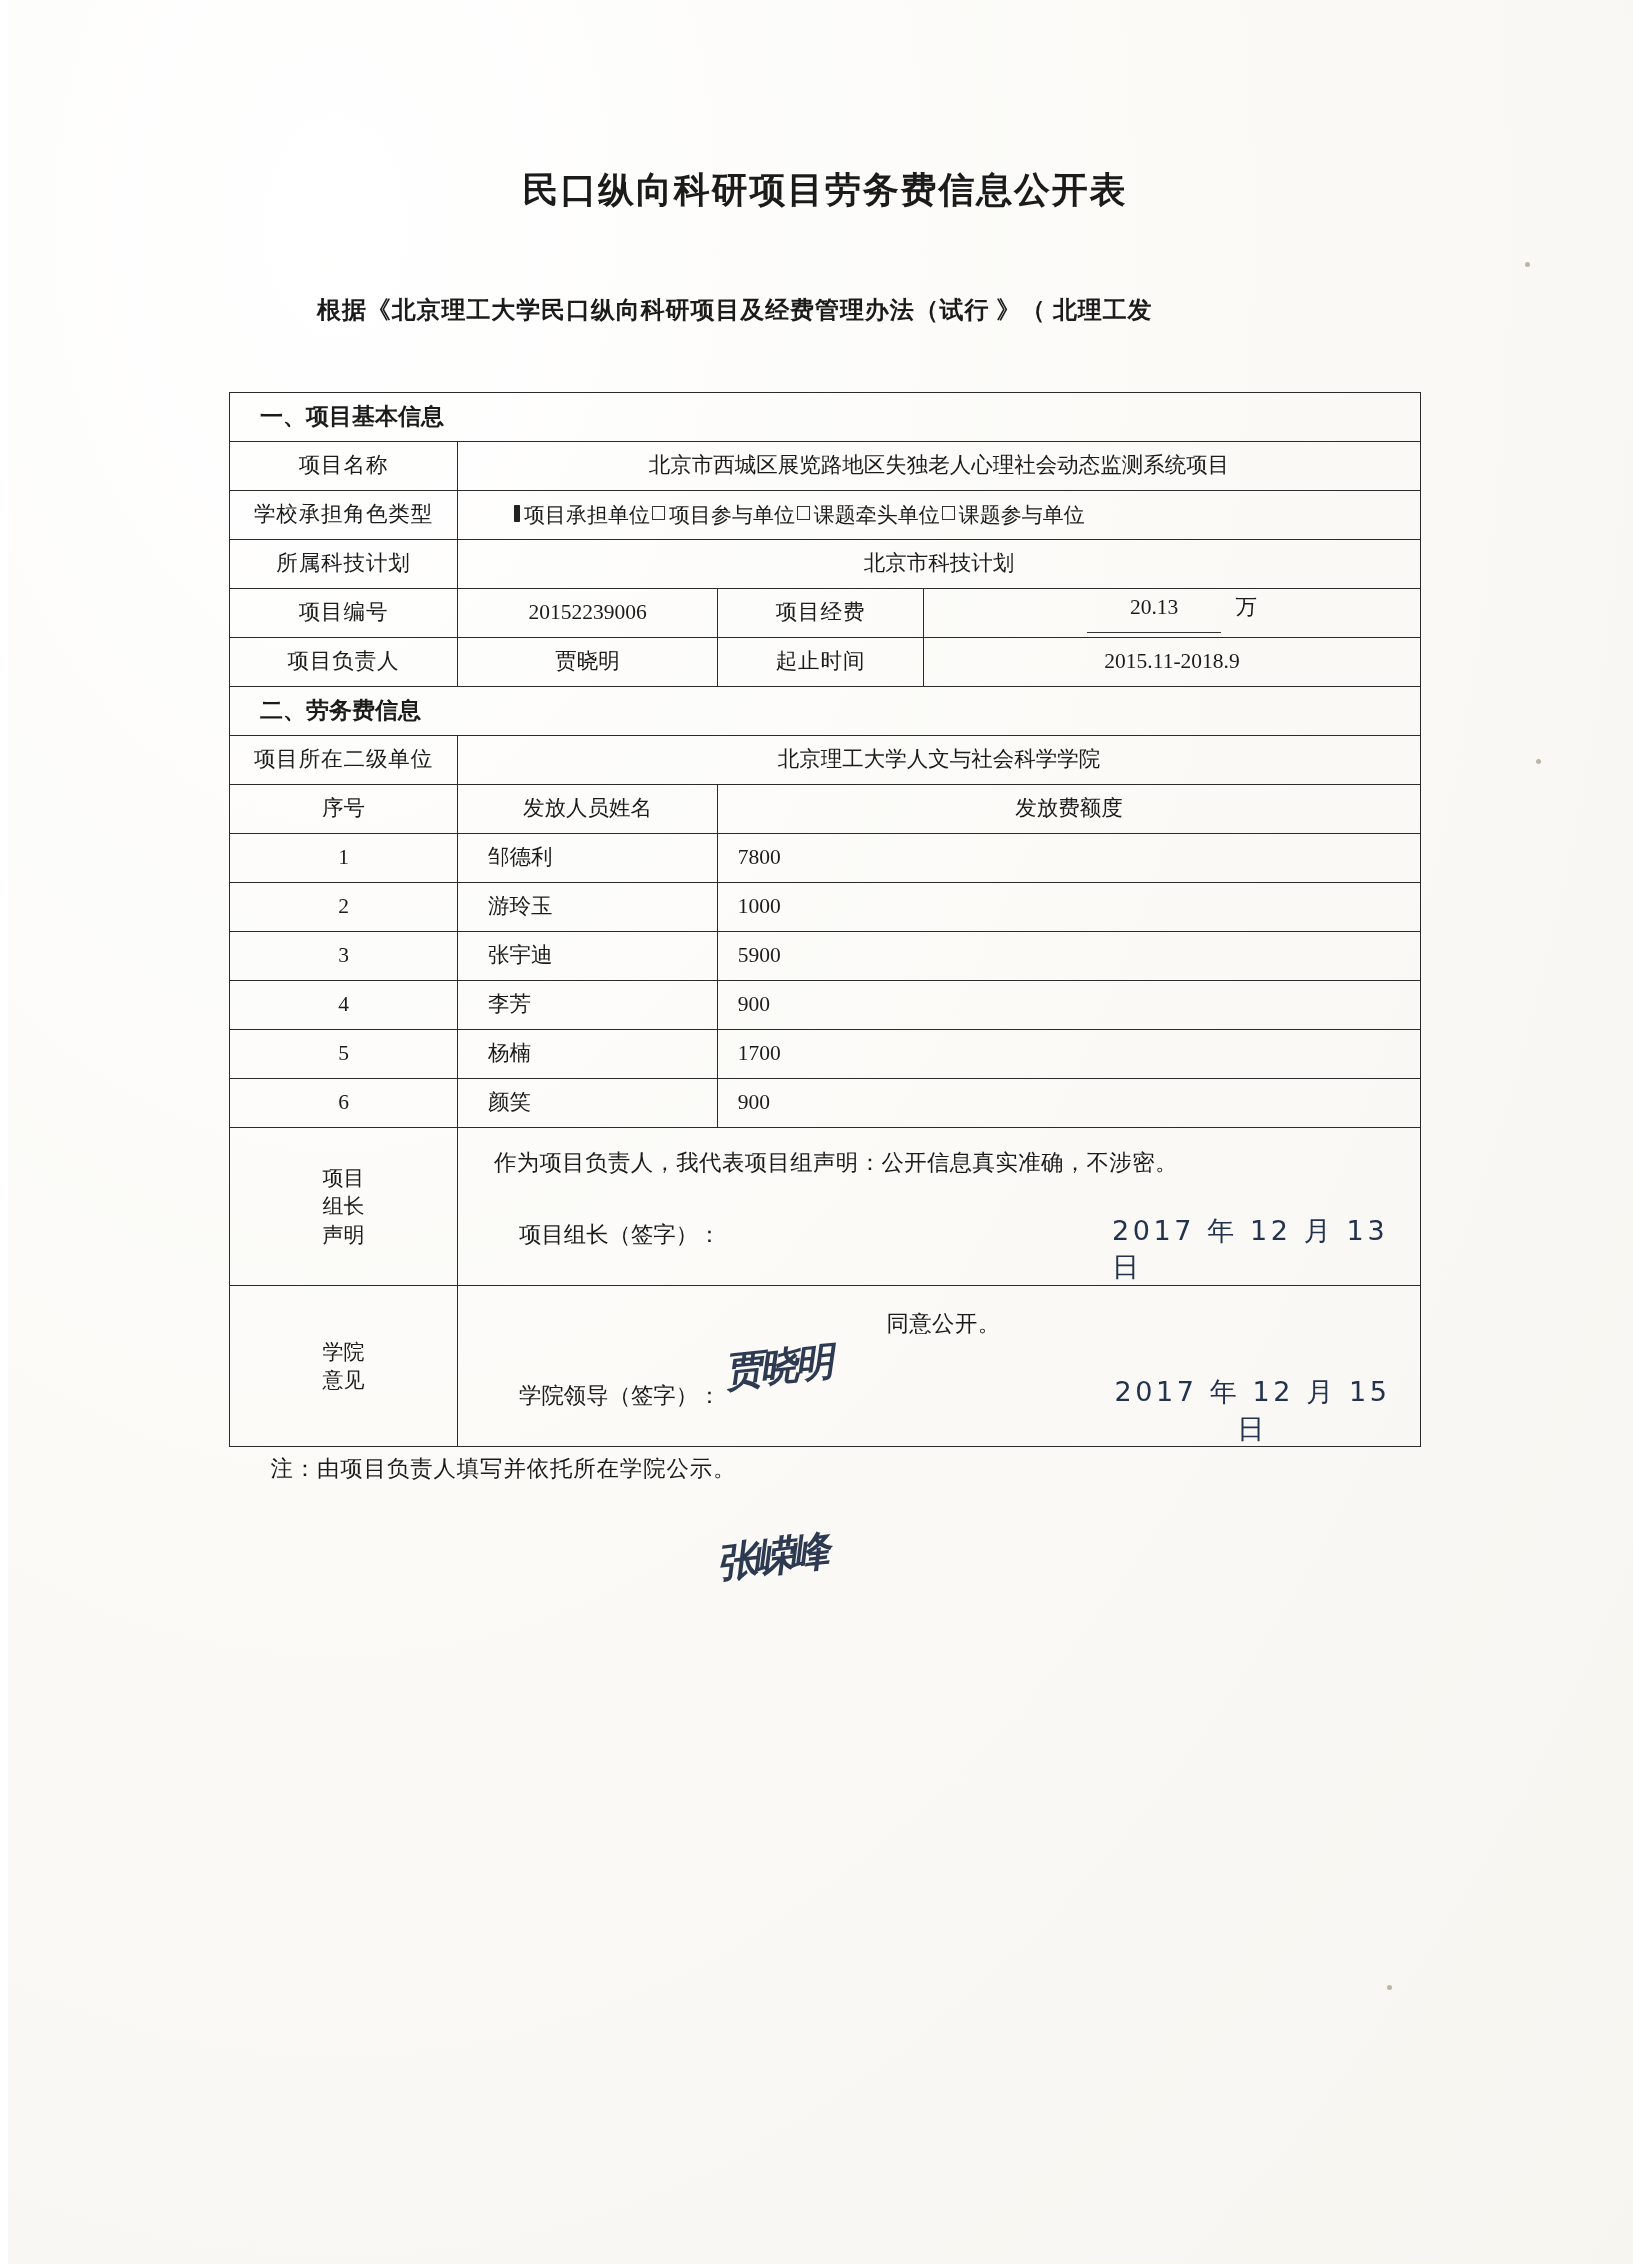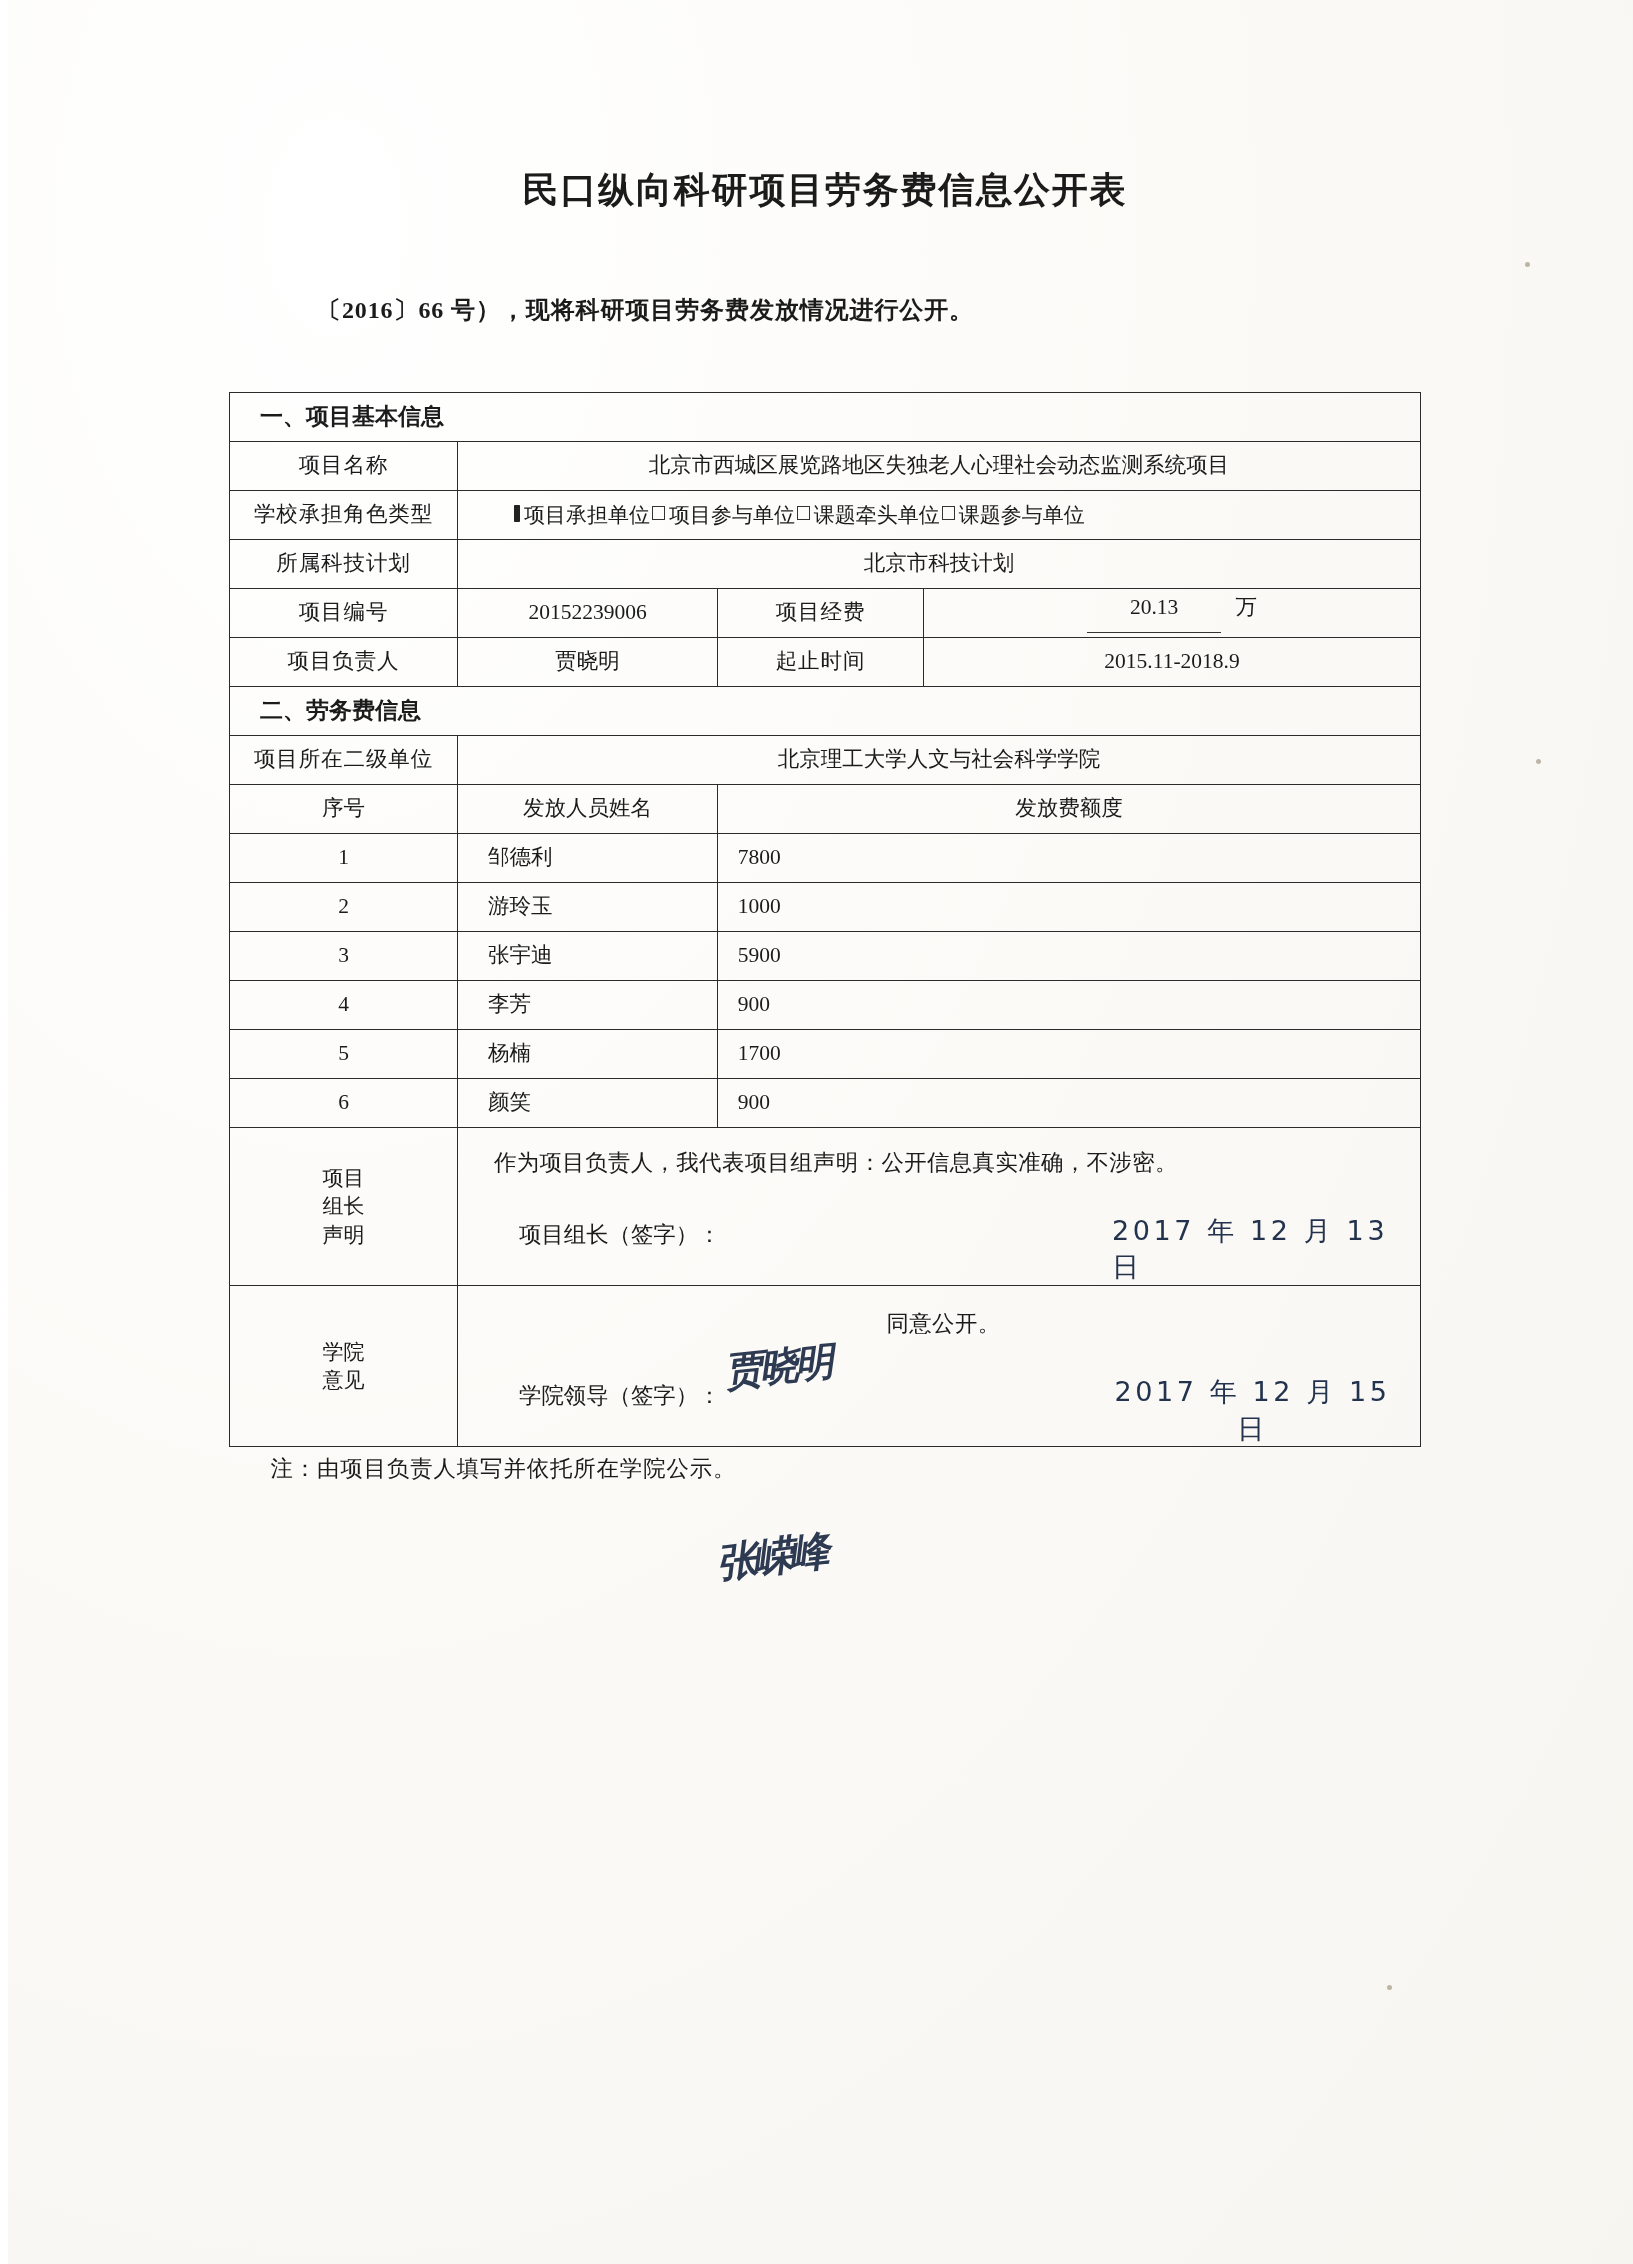--- a/index.html
+++ b/index.html
@@ -220,21 +220,21 @@
 <body>
 
 <div class="page">
   <div class="paper-tint"></div>
 
   <div class="doc">
 
     <div class="title">民口纵向科研项目劳务费信息公开表</div>
 
     <div class="intro">
-      <span class="line2">〔2016〕66 号），现将科研项目劳务费发放情况进行公开。</span>
+      <span>根据《北京理工大学民口纵向科研项目及经费管理办法（试行 》（ 北理工发</span>
     </div>
 
     <table class="form">
       <colgroup>
         <col style="width:228px">
         <col style="width:260px">
         <col style="width:206px">
         <col style="width:497px">
       </colgroup>
 

